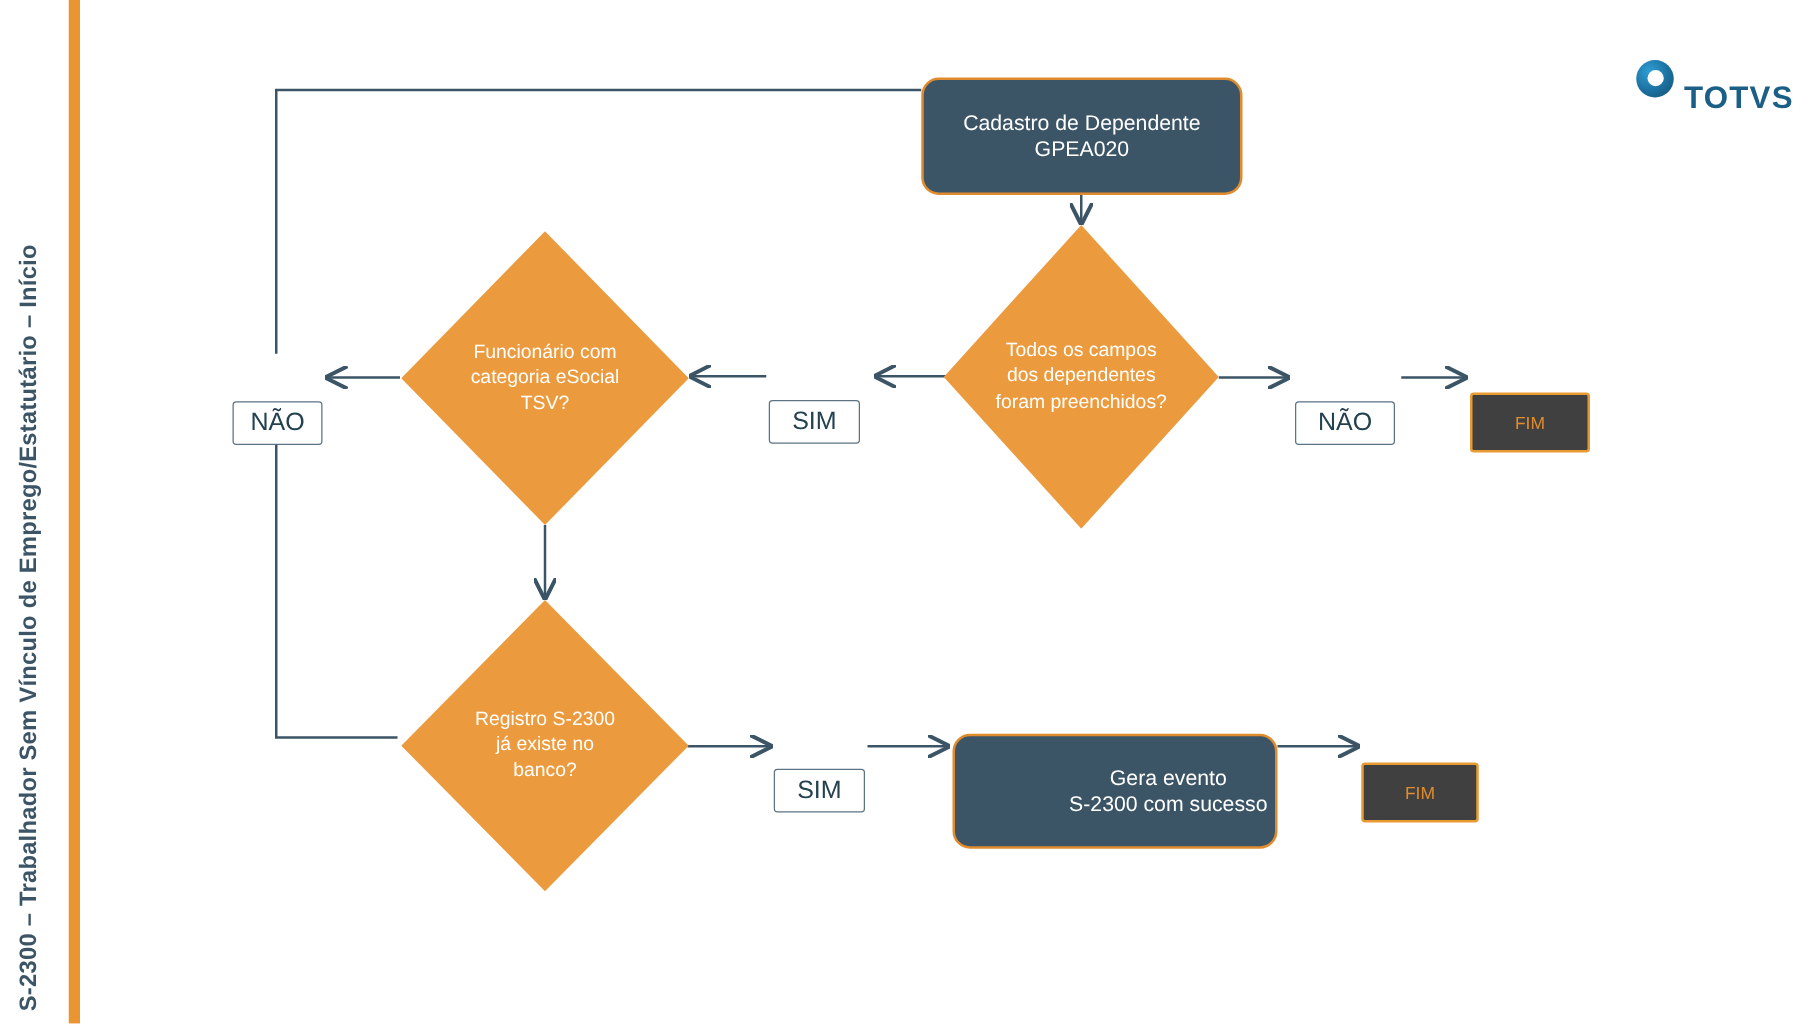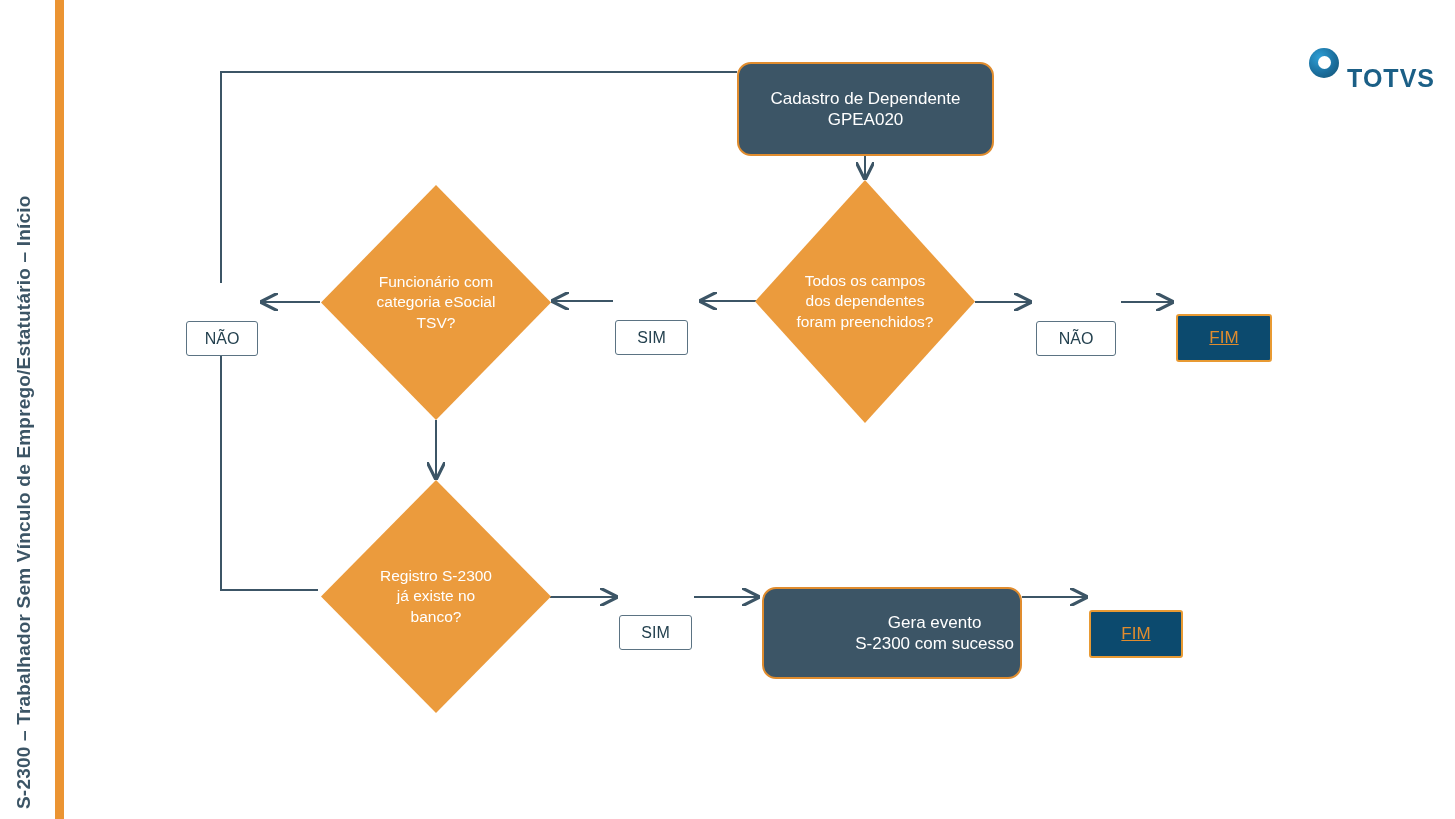--- a/index.html
+++ b/index.html
@@ -127,29 +127,28 @@
     text-align: center;
     color: #ffffff;
     font-size: 15.5px;
     line-height: 1.32;
   }
   .label-box {
     background: #ffffff;
     border: 1px solid #5b7383;
     border-radius: 3px;
     color: #24414f;
-    font-size: 16px;
+    font-size: 20px;
   }
   .fim-box {
-    background: #0c4a6e;
+    background: #404040;
     border: 2px solid #e89a33;
     border-radius: 3px;
     color: #e08c2e;
-    font-size: 17px;
-    text-decoration: underline;
+    font-size: 14px;
   }
   svg.wires {
     position: absolute;
     left: 0;
     top: 0;
     width: 1455px;
     height: 819px;
     pointer-events: none;
   }
 </style>

